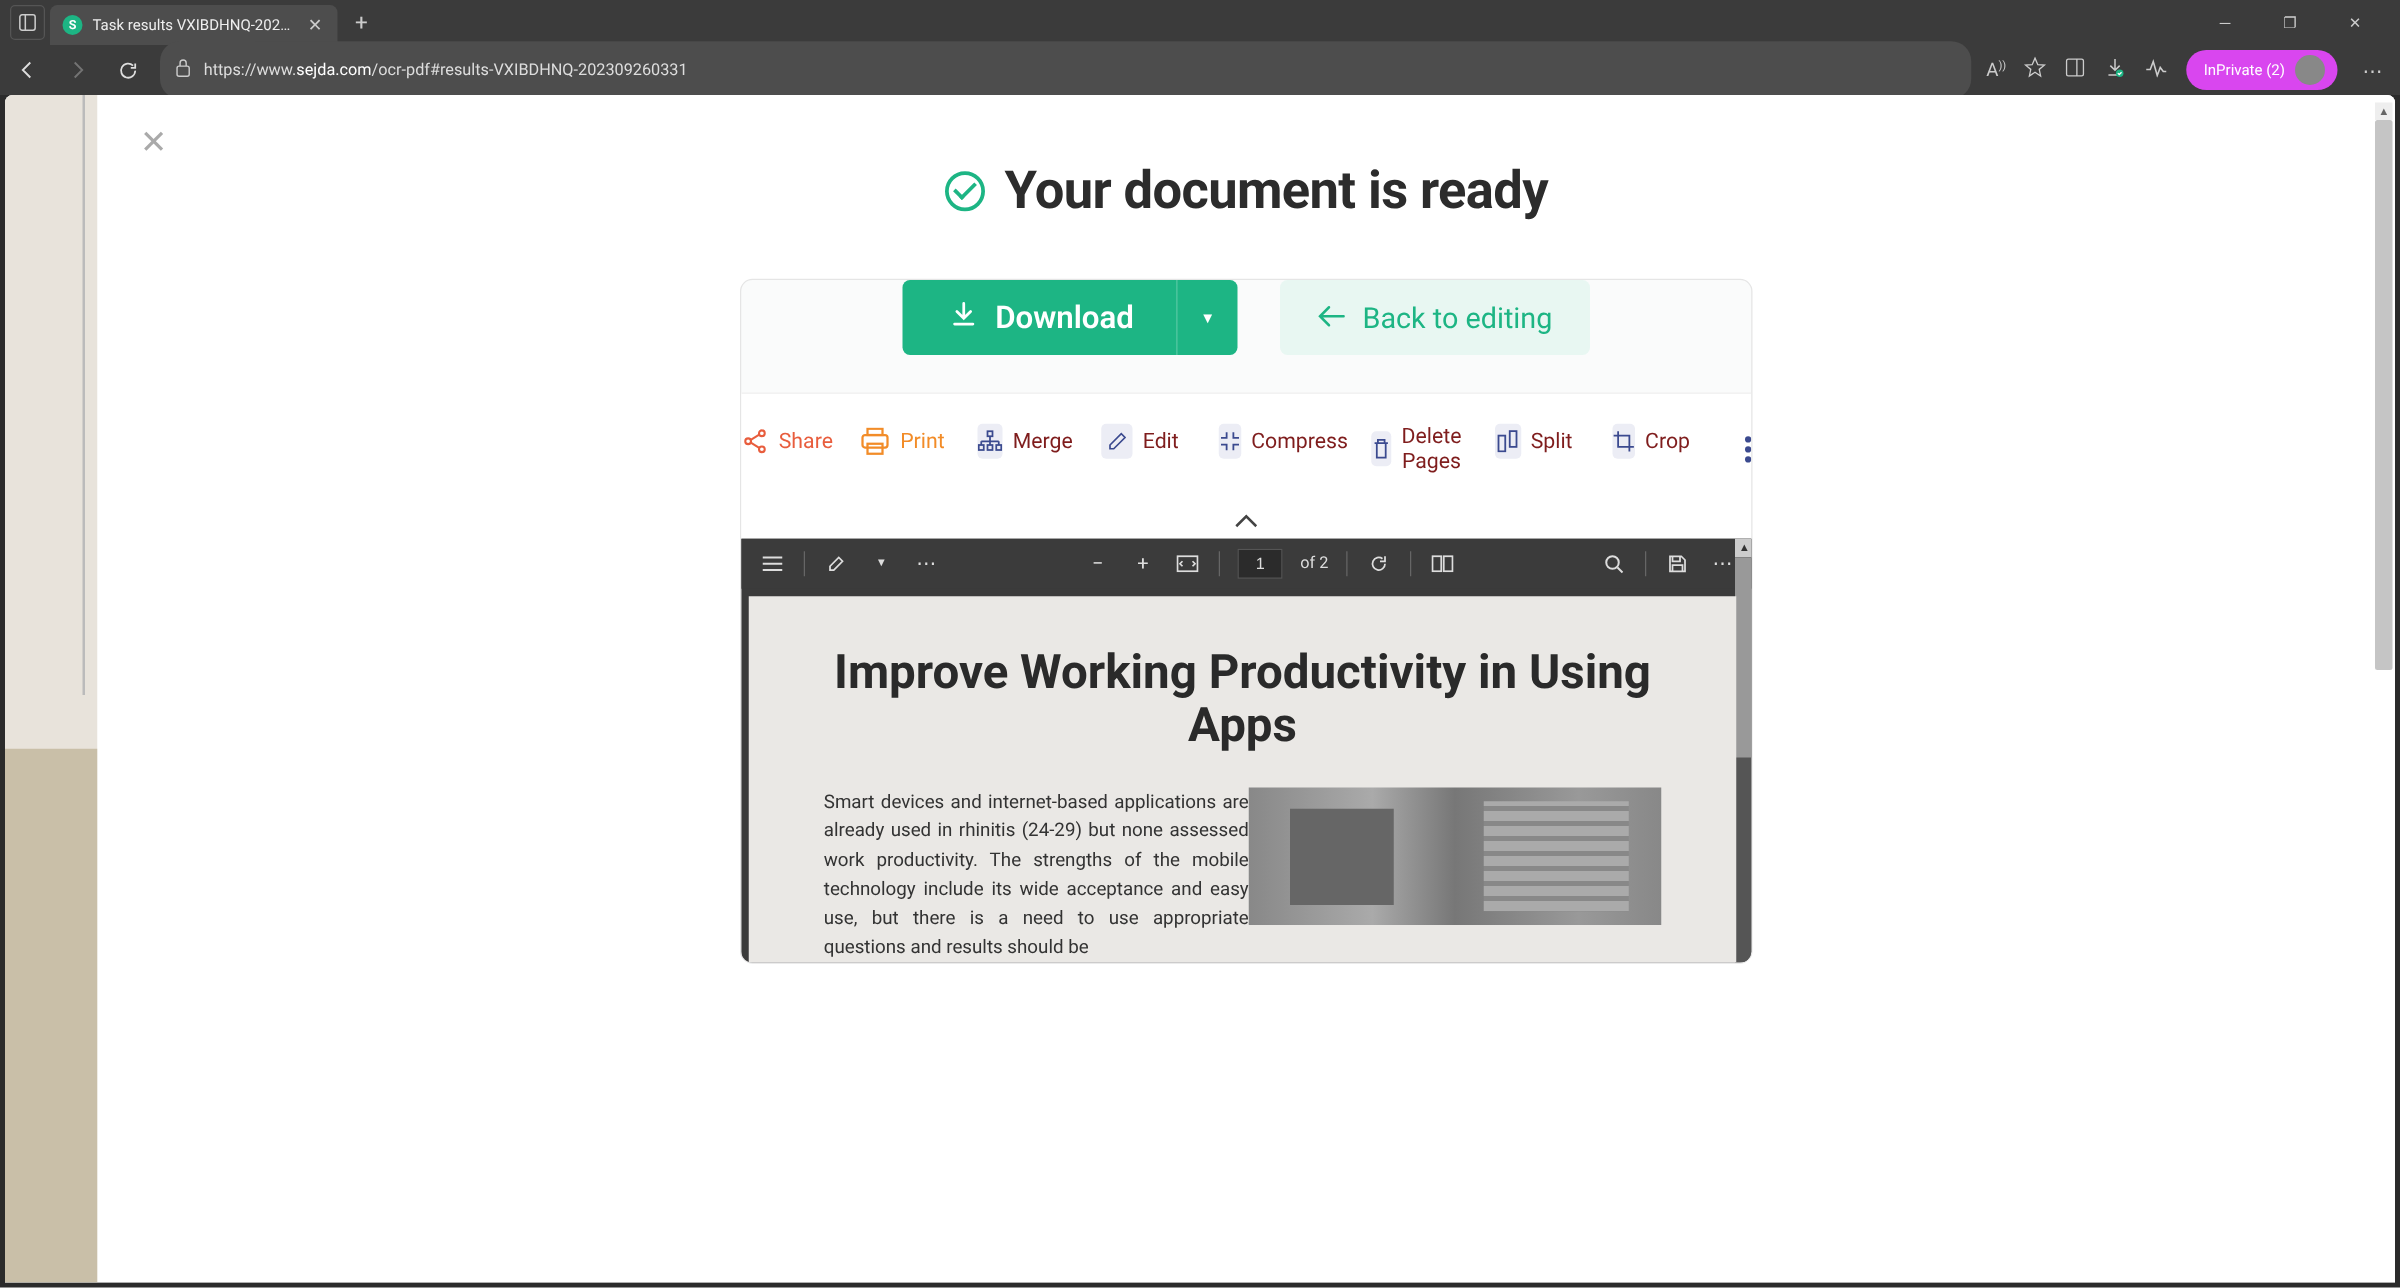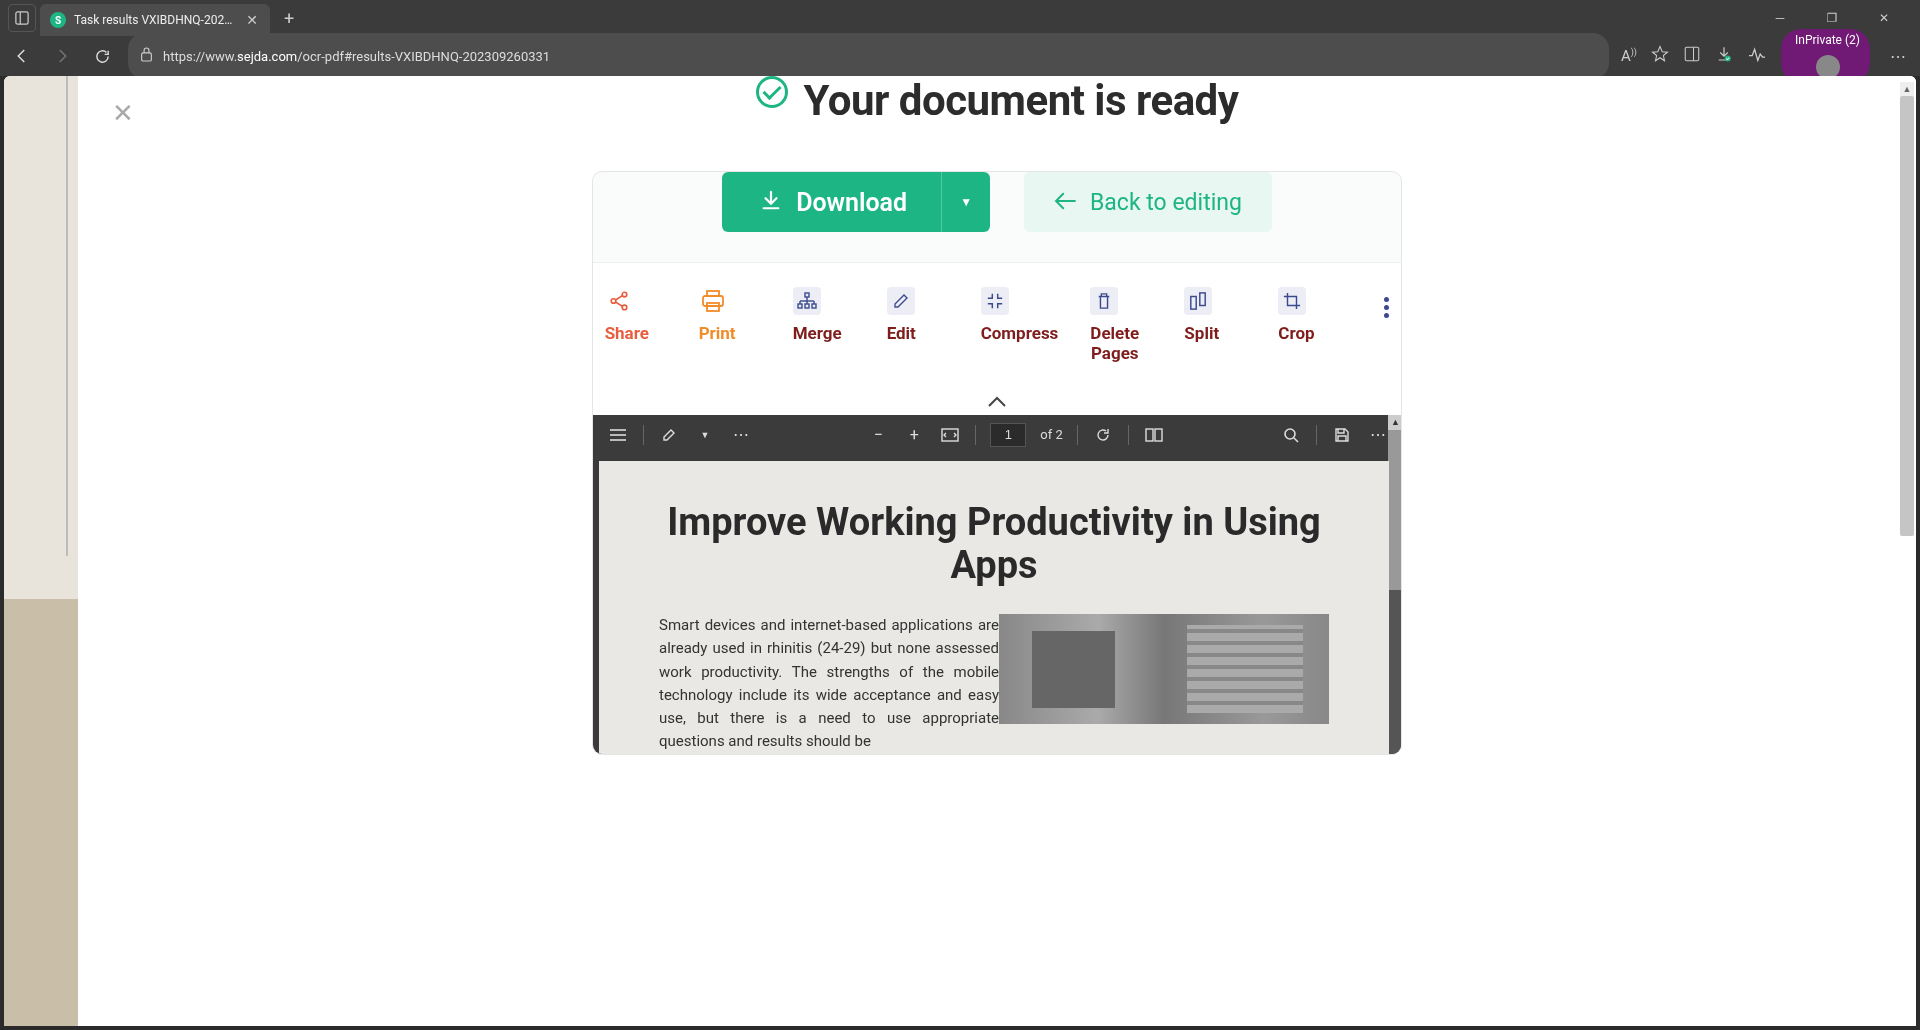--- a/index.html
+++ b/index.html
@@ -18,53 +18,53 @@
 .window-btn { width: 40px; height: 30px; display: flex; align-items: center; justify-content: center; color: #ccc; font-size: 12px; }
 
 .nav-bar { display: flex; align-items: center; height: 40px; padding: 0 8px; gap: 12px; background: #3b3b3b; }
 .nav-btn { width: 28px; height: 28px; display: flex; align-items: center; justify-content: center; color: #ccc; }
 .url-bar { flex: 1; display: flex; align-items: center; background: #4d4d4d; border-radius: 16px; height: 46px; padding: 16px 12px; gap: 10px; }
 .url-lock { color: #ccc; font-size: 13px; }
 .url-text { color: #ddd; font-size: 13px; flex: 1; }
 .url-text .domain { color: #fff; }
 .nav-right { display: flex; align-items: center; gap: 14px; }
 .nav-right-btn { color: #ccc; font-size: 15px; }
-.inprivate-badge { background: #701a75; color: white; padding: 4px 10px 4px 14px; border-radius: 20px; font-size: 12px; display: flex; align-items: center; gap: 8px; flex-direction: column; }
+.inprivate-badge { background: #d946ef; color: white; padding: 4px 10px 4px 14px; border-radius: 20px; font-size: 12px; display: flex; align-items: center; gap: 8px; }
 .inprivate-avatar { width: 24px; height: 24px; border-radius: 50%; background: #888; }
 .nav-more { color: #ccc; font-size: 16px; padding: 0 6px; }
 
 
 .page-wrapper { position: absolute; top: 76px; left: 4px; right: 4px; bottom: 4px; background: #fff; display: flex; border-radius: 6px 6px 0 0; overflow: hidden; }
 .left-strip { width: 74px; background: #e8e3db; flex-shrink: 0; position: relative; }
 .left-strip::before { content: ''; position: absolute; left: 62px; top: 0; width: 2px; height: 480px; background: #bbb; }
 .left-strip::after { content: ''; position: absolute; left: 0; right: 0; bottom: 0; height: 45%; background: #c9bfa8; }
 
 .main-area { flex: 1; background: #fff; position: relative; overflow-y: auto; }
 .close-x { position: absolute; top: 22px; left: 34px; font-size: 26px; color: #aaa; cursor: pointer; }
 
-.heading-row { display: flex; justify-content: center; gap: 16px; }
+.heading-row { display: flex; align-items: center; justify-content: center; gap: 16px; margin-top: 52px; }
 .check-circle { width: 32px; height: 32px; border: 3px solid #1db584; border-radius: 50%; display: flex; align-items: center; justify-content: center; }
 .check-circle::after { content: ''; width: 7px; height: 14px; border-right: 3px solid #1db584; border-bottom: 3px solid #1db584; transform: rotate(45deg); margin-top: -4px; }
 .heading-text { font-size: 42px; font-weight: 700; color: #2c2c2c; letter-spacing: -0.5px; }
 
 .result-card { width: 810px; margin: 46px auto 0; border: 1px solid #e5e5e5; border-radius: 10px; background: #fafbfb; overflow: hidden; }
 .file-row { display: flex; align-items: center; justify-content: center; gap: 12px; padding: 30px 0 20px; }
 .file-icon-svg { width: 18px; height: 22px; }
 .file-name { font-size: 19px; color: #333; }
 .rename-icon { color: #1db584; font-size: 18px; margin-left: 8px; }
 
 .buttons-row { display: flex; justify-content: center; gap: 34px; padding-bottom: 30px; }
 .download-btn { display: flex; align-items: center; background: #1db584; color: #fff; border-radius: 6px; height: 60px; overflow: hidden; }
 .download-main { display: flex; align-items: center; gap: 14px; padding: 0 34px 0 38px; font-size: 25px; font-weight: 600; }
 .download-arrow-icon { font-size: 22px; }
 .download-caret { padding: 0 18px; border-left: 1px solid rgba(255,255,255,0.25); height: 100%; display: flex; align-items: center; font-size: 12px; }
 .back-btn { display: flex; align-items: center; gap: 14px; background: #e8f7f2; color: #1db584; border-radius: 6px; height: 60px; padding: 0 30px; font-size: 23px; }
 
 .tools-row { display: flex; align-items: flex-start; justify-content: center; gap: 32px; padding: 24px 0 20px; border-top: 1px solid #eee; background: #fff; }
-.tool-item { display: flex; flex-direction: column; align-items: flex-start; gap: 8px; min-width: 62px; cursor: pointer; font-weight: bold; }
+.tool-item { display: flex; flex-direction: row; align-items: center; gap: 8px; min-width: 62px; cursor: pointer; }
 .tool-icon-box { width: 28px; height: 28px; display: flex; align-items: center; justify-content: center; font-size: 20px; }
 .tool-icon-box.boxed { background: #ecedf5; border-radius: 4px; }
 .tool-label { font-size: 17px; text-align: center; line-height: 1.2; }
 .tool-item.share .tool-icon-box, .tool-item.share .tool-label { color: #e85d3d; }
 .tool-item.print .tool-icon-box, .tool-item.print .tool-label { color: #f28c28; }
 .tool-item.std .tool-label { color: #7f1d1d; }
 .tool-item.std .tool-icon-box { color: #3b4a8f; }
 .more-dots { color: #3b4a8f; font-size: 20px; writing-mode: horizontal-tb; display: flex; flex-direction: column; gap: 3px; margin-left: 12px; margin-top: 10px; }
 .more-dots span { width: 5px; height: 5px; background: #3b4a8f; border-radius: 50%; }
 

